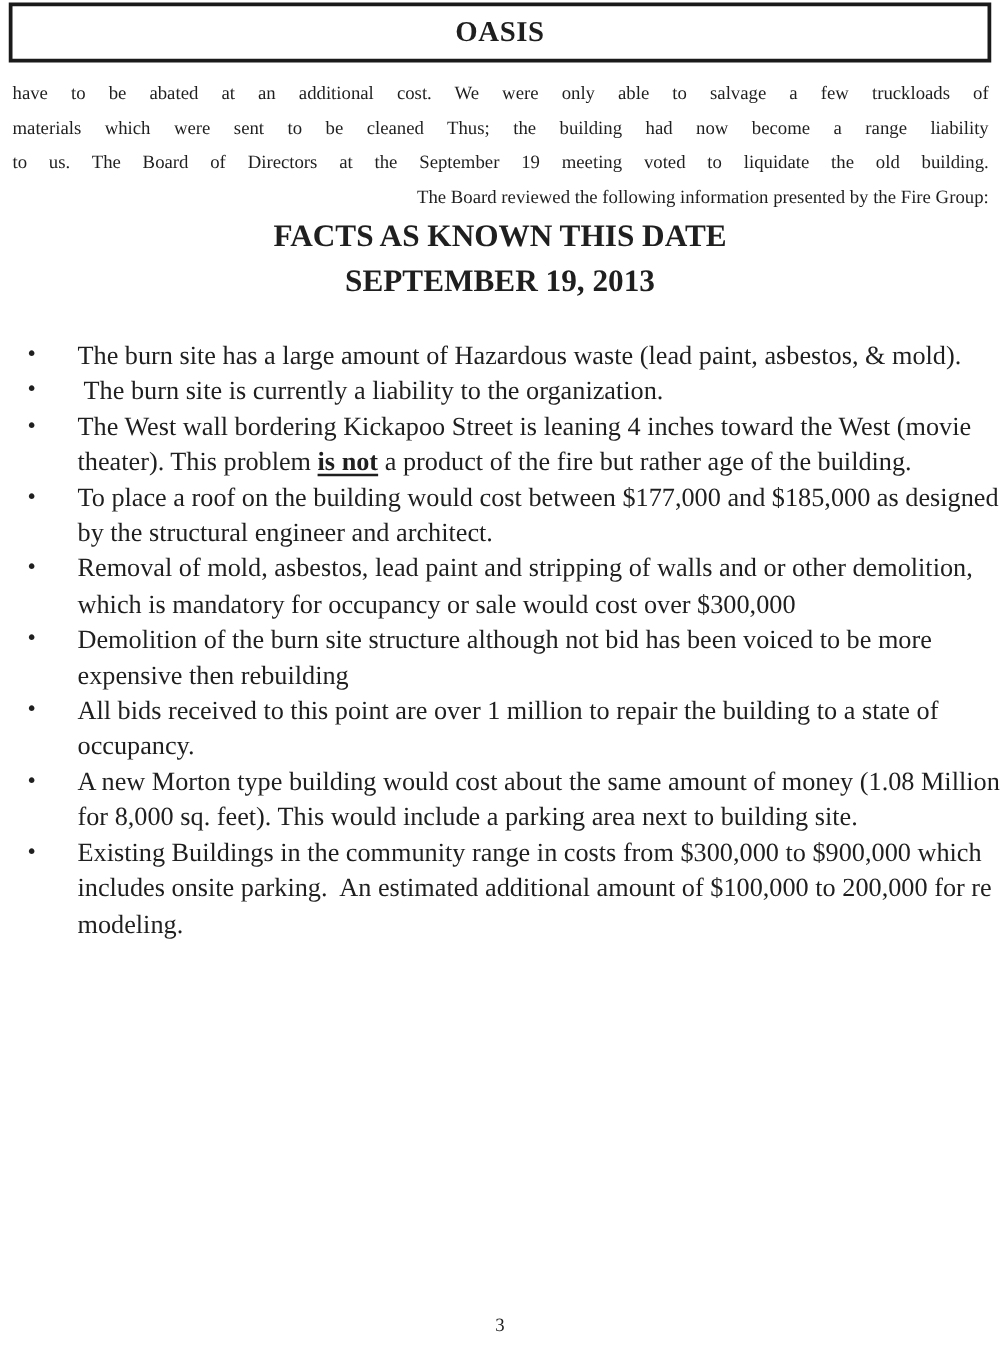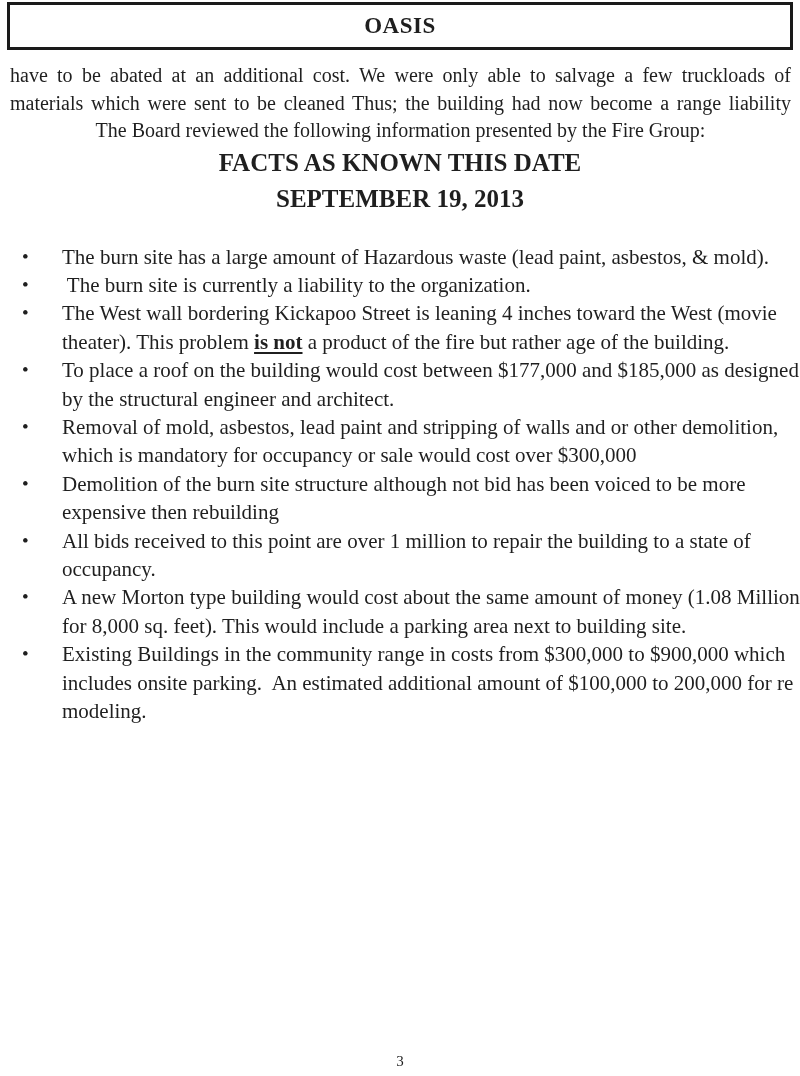--- a/index.html
+++ b/index.html
@@ -24,29 +24,29 @@
     align-items: center;
     justify-content: center;
   }
   .title-box .title-text {
     font-size: 23px;
     font-weight: bold;
     letter-spacing: 0.5px;
   }
   .intro {
     margin: 12px 9px 0 10px;
-    font-size: 20px;
+    font-size: 15px;
     line-height: 27.5px;
   }
   .intro .line {
     text-align: justify;
     text-align-last: justify;
   }
   .intro .line.last {
-    text-align: center;
+    text-align: right;
     text-align-last: auto;
   }
   .headings {
     text-align: center;
     font-weight: bold;
     font-size: 25px;
     line-height: 36px;
   }
   .bullets {
     margin-top: 26px;
@@ -88,20 +88,21 @@
 
 <div class="page">
 
   <div class="title-box">
     <span class="title-text">OASIS</span>
   </div>
 
   <div class="intro" id="intro">
       <div class="line">have to be abated at an additional cost.  We were only able to salvage a few truckloads of</div>
       <div class="line">materials which were sent to be cleaned Thus; the building had now become a range liability</div>
+      <div class="line">to us.  The Board of Directors at the September 19 meeting voted to liquidate the old building.</div>
       <div class="line last">The Board reviewed the following information presented by the Fire Group:</div>
     </div>
 
   <div class="headings">
     <div class="h-line">FACTS AS KNOWN THIS DATE</div>
     <div class="h-line">SEPTEMBER 19, 2013</div>
   </div>
 
   <div class="bullets" id="bullets">
       <div class="bullet-row"><span class="bullet-marker">•</span><span class="btext"><span>The burn site has a large amount of Hazardous waste (lead paint, asbestos, &amp; mold).</span></span></div>

